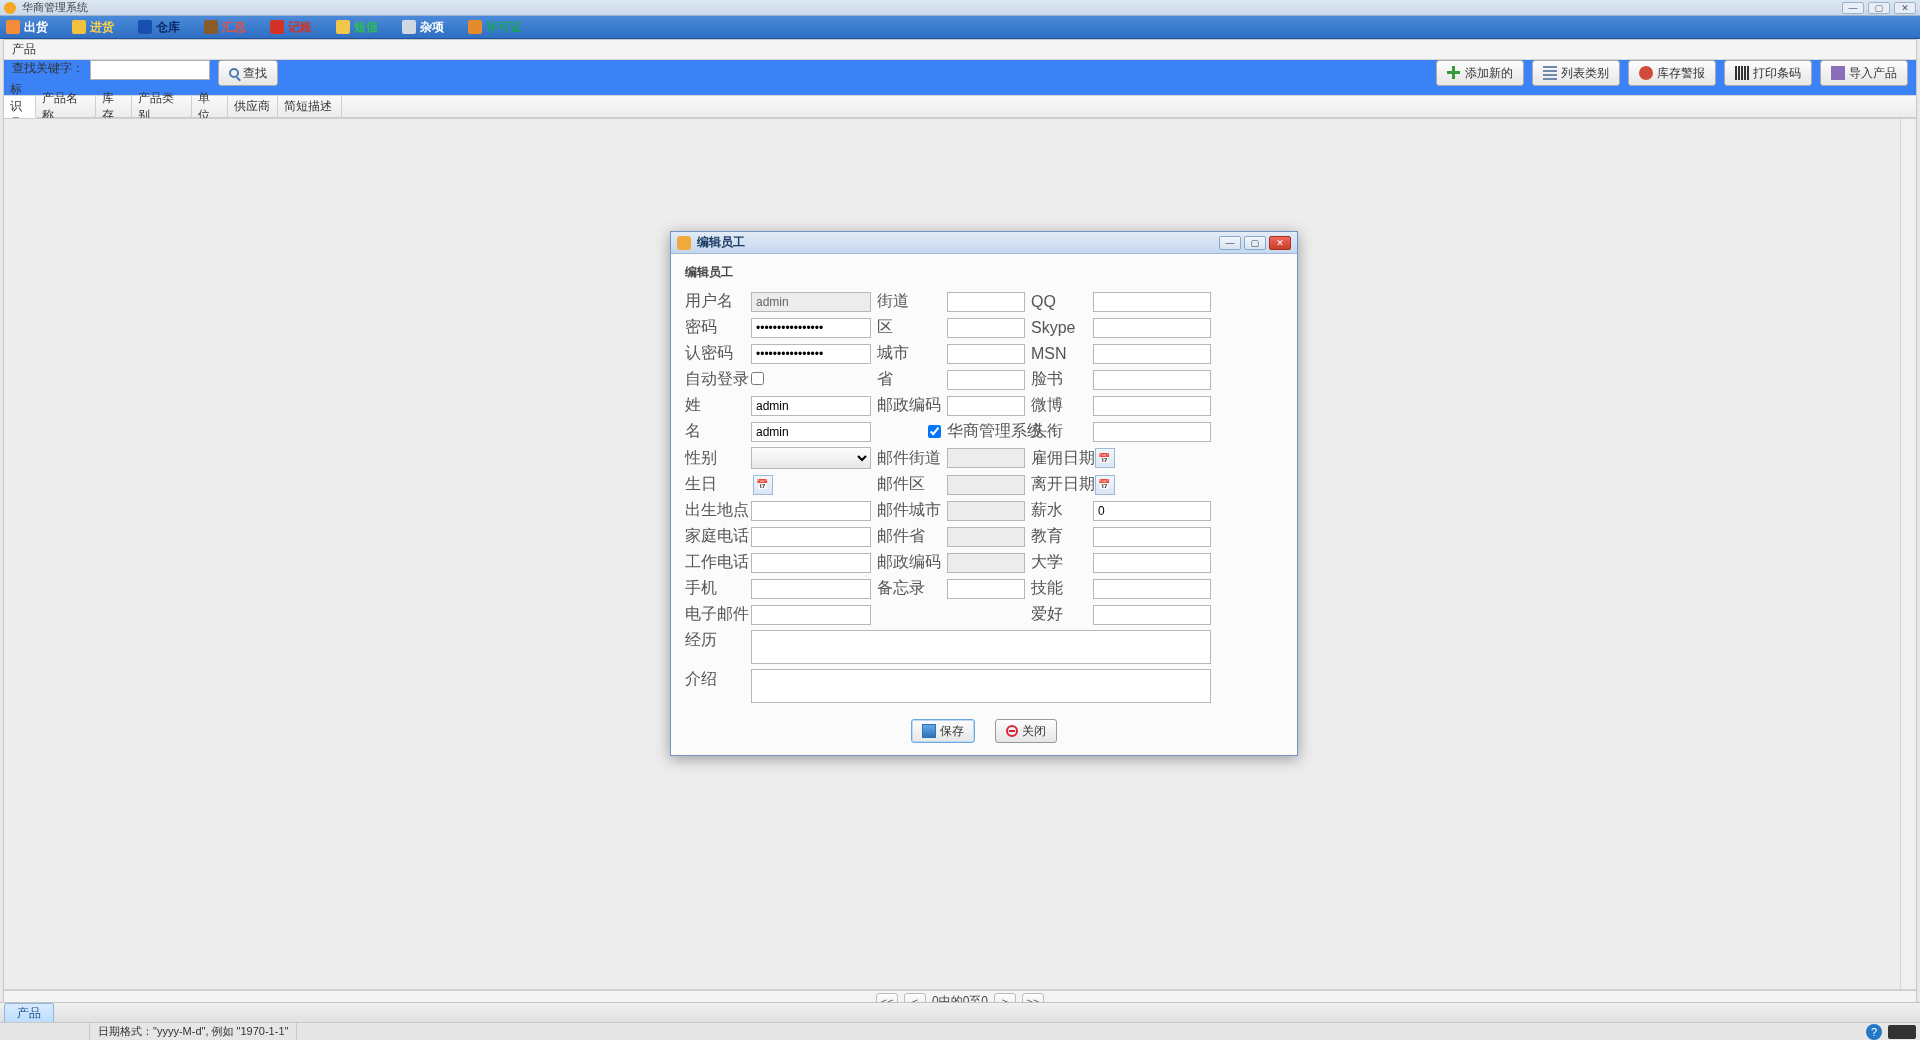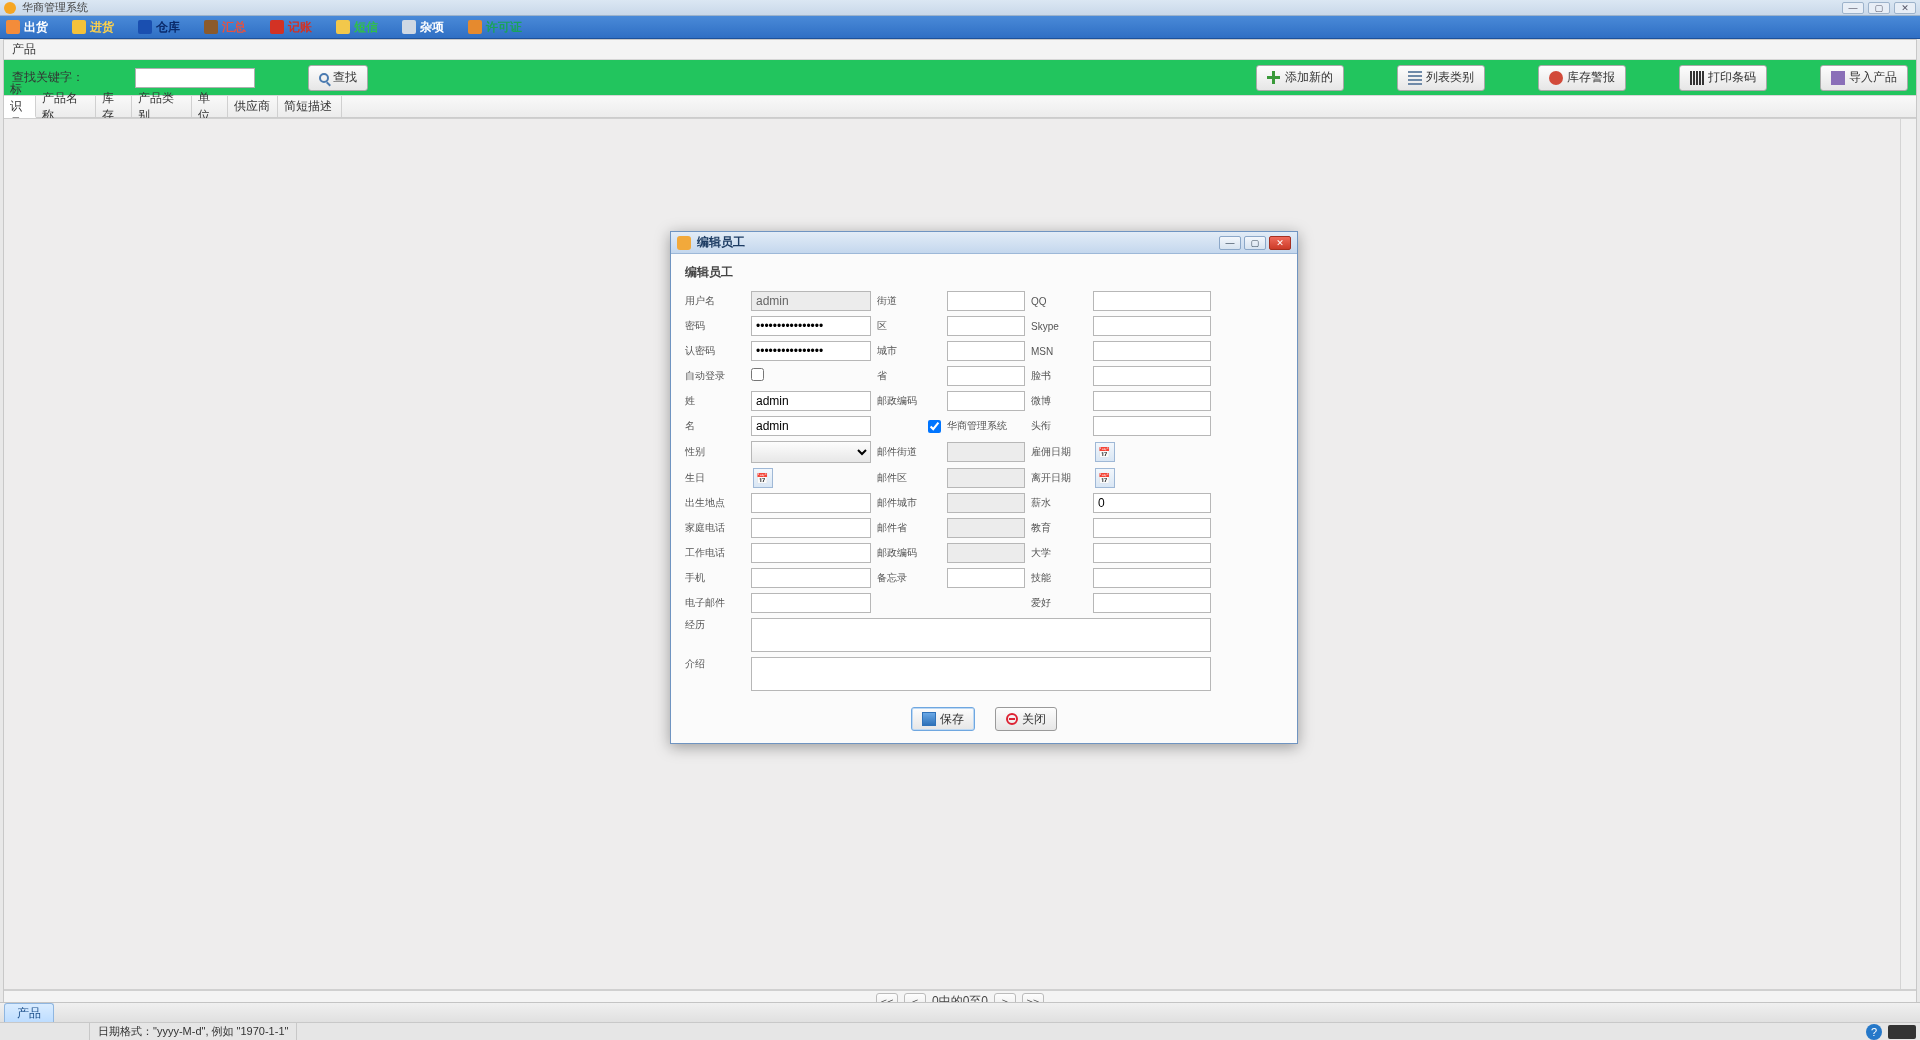--- a/index.html
+++ b/index.html
@@ -14,21 +14,21 @@
 
 
 .menubar { height:23px; background: linear-gradient(#4a8ad8,#2f6fc4); display:flex; align-items:center; padding:0 6px; gap:24px; border-bottom:1px solid #1d5199; }
 .menubar .item { display:flex; align-items:center; gap:4px; font-size:12px; font-weight:bold; cursor:default; }
 .menubar .micon { width:14px; height:14px; border-radius:2px; }
 
 
 .subheading { height:20px; background:#f4f4f4; border-bottom:1px solid #d6d6d6; padding:2px 8px; font-size:12px; color:#333; display:flex; align-items:center; }
 
 
-.actionrow { height:36px; background:#22c55e; border-bottom:1px solid #d6d6d6; display:flex; align-items:center; padding:0 8px;gap:45px; }
+.actionrow { height:36px; background:#3b82f6; border-bottom:1px solid #d6d6d6; display:flex; padding:0 8px; }
 .actionrow .searchlabel { margin-right:6px; color:#333; }
 .actionrow input.searchbox { width:120px; height:20px; border:1px solid #b0b0b0; padding:0 4px; }
 .actionrow .btn { height:26px; border:1px solid #a9a9a9; background:linear-gradient(#fdfdfd,#e6e6e6); border-radius:3px; padding:0 10px; display:flex; align-items:center; gap:4px; margin-left:8px; cursor:default; font-size:12px; }
 .actionrow .btn .bicon { width:14px; height:14px; }
 .actionrow .spacer { flex:1; }
 
 
 .tablehead { height:22px; background:linear-gradient(#f9f9f9,#ececec); border-bottom:1px solid #ccc; display:flex; align-items:stretch; }
 .tablehead .th { border-right:1px solid #d0d0d0; padding:3px 6px; font-size:12px; color:#333; display:flex; align-items:center; }
 .tablehead .th.active { background:#fff; border-bottom:2px solid #fff; margin-bottom:-1px; }
@@ -58,21 +58,21 @@
 .dialog .dlg-title { height:22px; background:linear-gradient(#e2ecf7,#c4d7ed); border-bottom:1px solid #9db8d8; display:flex; align-items:center; padding:0 6px; }
 .dialog .dlg-title .dicon { width:14px; height:14px; background:#f2a93b; border-radius:3px; margin-right:6px; position:relative; }
 .dialog .dlg-title .dtxt { flex:1; font-size:12px; color:#1d3c63; font-weight:bold; }
 .dialog .dlg-title .dctl { display:flex; gap:3px; }
 .dialog .dlg-title .dbtn { width:22px; height:14px; border:1px solid #8ba7c8; background:linear-gradient(#f3f7fc,#d7e3f0); border-radius:2px; display:flex; align-items:center; justify-content:center; font-size:9px; color:#345; cursor:default; }
 .dialog .dlg-title .dbtn.close { background:linear-gradient(#ef6a5a,#cc3b28); color:#fff; border-color:#a52f20; }
 
 .dialog .dlg-body { padding:10px 14px 6px 14px; background:#fbfbfb; }
 .dialog .dlg-body .section-title { font-size:12px; color:#444; font-weight:bold; margin-bottom:10px; }
 .dialog .grid { display:grid; grid-template-columns: 60px 120px 64px 78px 56px 118px; column-gap:6px; row-gap:5px; align-items:center; }
-.dialog .grid label { font-size:10px; color:#555; white-space:nowrap; }
+.dialog .grid label { font-size:16px; color:#555; white-space:nowrap; }
 .dialog .grid input[type=text], .dialog .grid input[type=password], .dialog .grid select, .dialog .grid textarea { width:100%; height:20px; border:1px solid #b7b7b7; background:#fff; font-size:12px; padding:0 4px; }
 .dialog .grid input[disabled], .dialog .grid .ro { background:#ececec; color:#666; }
 .dialog .grid textarea { height:34px; resize:none; padding:2px 4px; }
 .dialog .grid select { height:22px; background:linear-gradient(#fdfdfd,#e7e7e7); }
 .dialog .grid .datewrap { display:flex; align-items:center; gap:2px; }
 .dialog .grid .datewrap input { flex:1; }
 .dialog .grid .calbtn { width:20px; height:20px; border:1px solid #9fb8d6; background:linear-gradient(#f2f7fc,#d9e6f4); display:flex; align-items:center; justify-content:center; font-size:10px; color:#336; cursor:default; }
 .dialog .grid .chkcell { display:flex; align-items:center; justify-content:flex-end; }
 .dialog .grid .chkcell input { width:auto; height:auto; }
 

